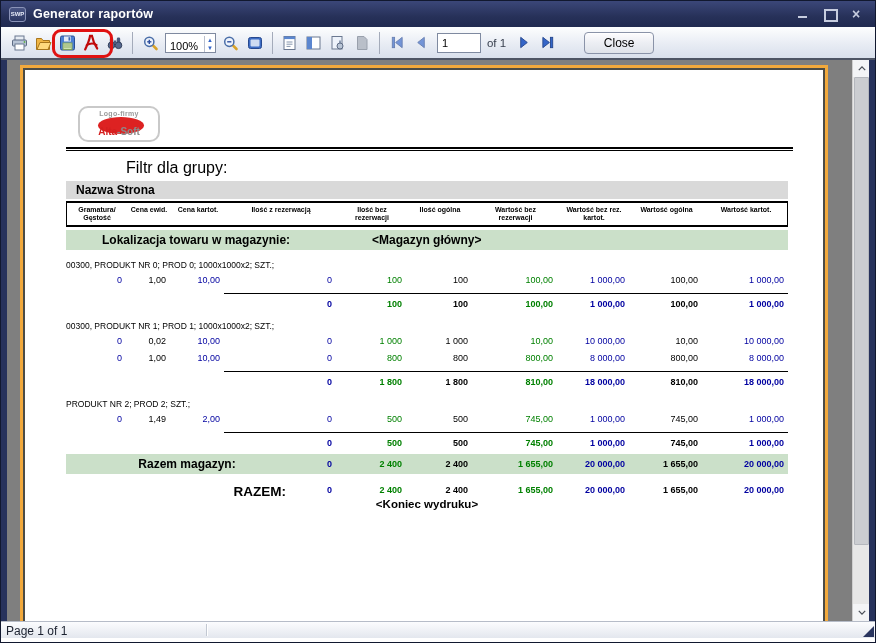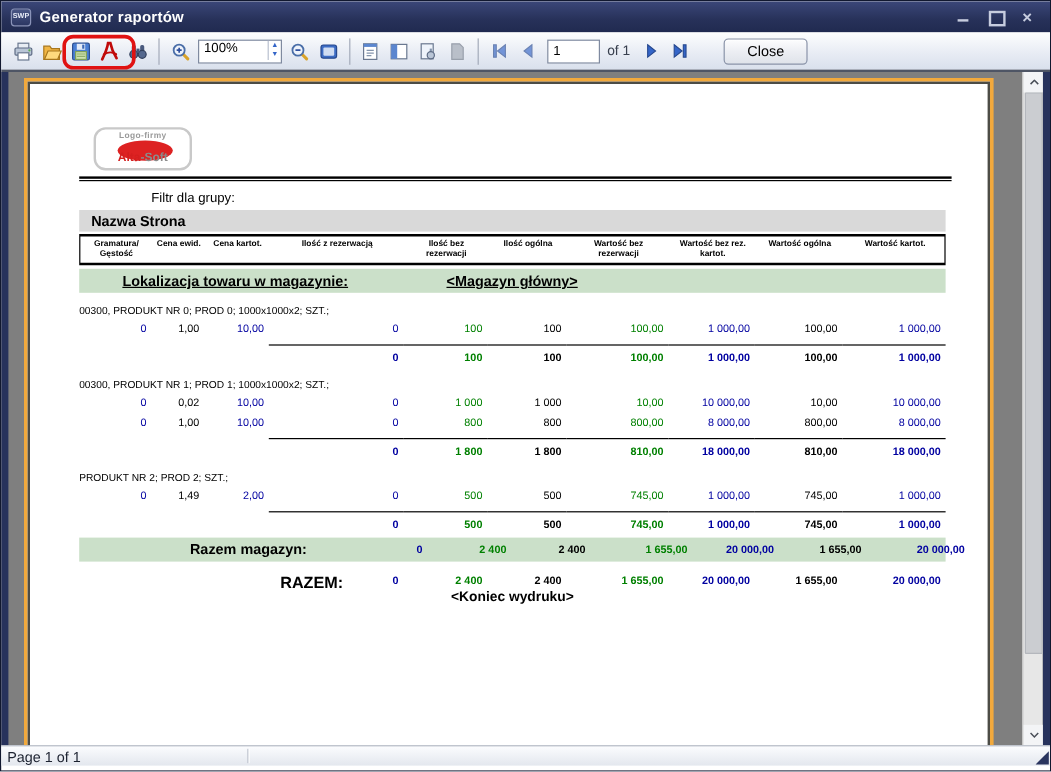--- a/index.html
+++ b/index.html
@@ -39,22 +39,22 @@
     border-bottom:2px solid #4e5565;
     display:flex; align-items:center; padding:0 6px;
   }
   .tbtn{
     width:24px; height:26px; display:flex; align-items:center; justify-content:center;
     border:1px solid transparent; border-radius:3px; background:transparent; cursor:pointer;
   }
   .tbtn svg{ display:block; }
   .vsep{ width:1px; height:22px; background:#a4abba; margin:0 5px; }
   .zoombox{
-    display:flex; align-items:flex-start; height:20px; margin:0 3px;
-    border:1px solid #7f8aa0; background:#fff; padding-left:4px;gap:19px;
+    display:flex; align-items:flex-end; height:20px; margin:0 3px;
+    border:1px solid #7f8aa0; background:#fff; padding-left:4px;
   }
   .zoombox .zval{ font-size:11px; width:34px; }
   .spin{ display:flex; flex-direction:column; border-left:1px solid #b9c0cf; }
   .spin span{ font-size:6px; line-height:6px; color:#3465c8; padding:1px 2px; cursor:pointer; }
   .pageinput{
     width:44px; height:20px; border:1px solid #7f8aa0; font-size:11px;
     padding:0 4px; font-family:"Liberation Sans", sans-serif; margin:0 4px;
   }
   .oflabel{ font-size:11.5px; color:#39404f; margin:0 6px 0 2px; }
   .close-btn{
@@ -118,34 +118,34 @@
     font-size:7px; font-weight:bold; color:#9a9a9a; letter-spacing:.3px; }
   .logo .l2{ position:absolute; bottom:3px; width:100%; text-align:center;
     font-size:10px; font-weight:bold; color:#8b8b8b; }
   .logo .l2 b{ color:#d41f1f; }
   .rep-head-right{ text-align:right; padding-top:6px; }
   .citydate{ font-size:12.5px; padding-right:34px; }
   .citydate .date{ margin-left:14px; }
   .strona{ font-size:12.5px; margin-top:17px; padding-right:70px; }
   .dblrule{ margin-top:5px; height:4px; border-top:2px solid #000; border-bottom:1px solid #000; }
   .rep-title{ text-align:center; font-size:21px; color:#0000a0; margin-top:7px; }
-  .filter{ font-size:11px; margin:8px 0 4px 16px;padding-left:44px; }
+  .filter{ font-size:16px; margin:8px 0 4px 16px;padding-left:44px; }
 
   .table-area{ width:722px; }
   .graybar{ background:#d9d9d9; font-weight:bold; font-size:12px;
     padding:2px 0 2px 10px; margin-bottom:2px; }
 
   .grid-row{ display:grid; grid-template-columns:60px 44px 54px 112px 70px 66px 85px 72px 73px 86px; }
   .header-row{ border:1px solid #000; border-top-width:2px; border-bottom-width:2px; background:#fff; }
   .hcell{ font-size:7px; font-weight:bold; text-align:center; white-space:pre-line;
     padding:3px 1px; line-height:8px; }
 
-  .green-row{ background:#cbe0c9; align-items:center; min-height:20px; margin-top:4px;padding-left:20px; }
+  .green-row{ background:#cbe0c9; align-items:center; min-height:20px; margin-top:4px; }
   .loc-row{ display:flex; background:#cbe0c9; min-height:20px; align-items:center;
-    font-weight:bold; font-size:12px; margin-top:3px;text-decoration:underline; }
+    font-weight:bold; font-size:12px; margin-top:3px; }
   .loc-label{ margin-left:36px; }
   .loc-value{ margin-left:82px; }
 
   .cell{ text-align:right; padding-right:4px; font-size:9px; line-height:13px; }
   .col-b{ color:#0000a0; } .col-g{ color:#008000; } .col-k{ color:#000; }
   .values{ margin:4px 0; }
   .product-name{ font-size:8.5px; margin:10px 0 3px 0; }
   .sub{ font-weight:bold; border-top:1px solid #000; padding-top:4px; margin-top:2px; }
   .subrow{ margin-bottom:4px; }
   .cell.bold{ font-weight:bold; }

